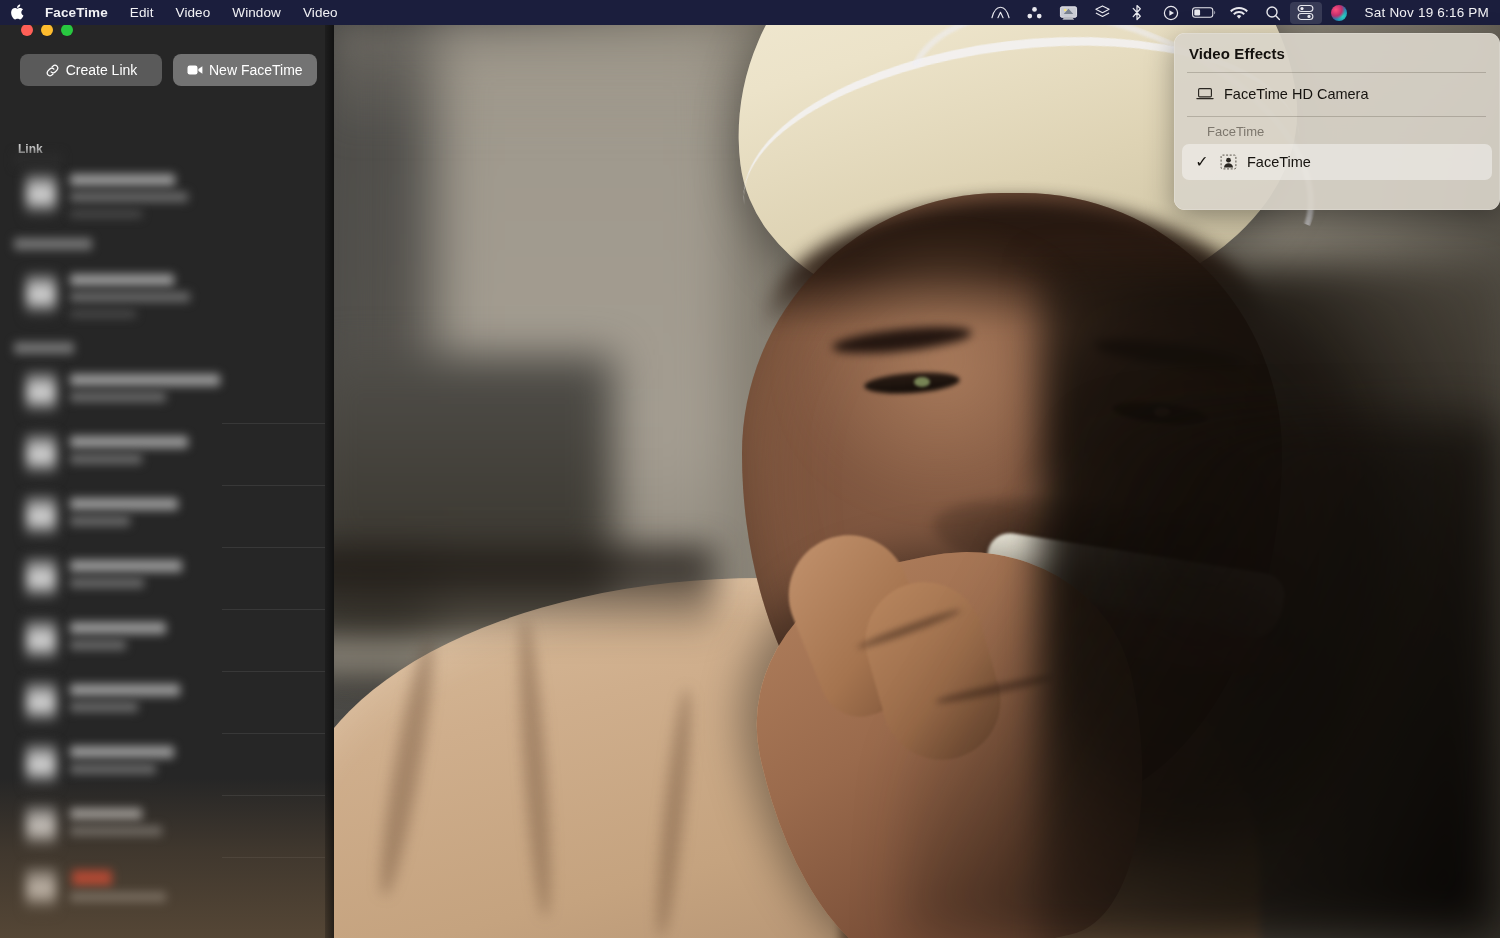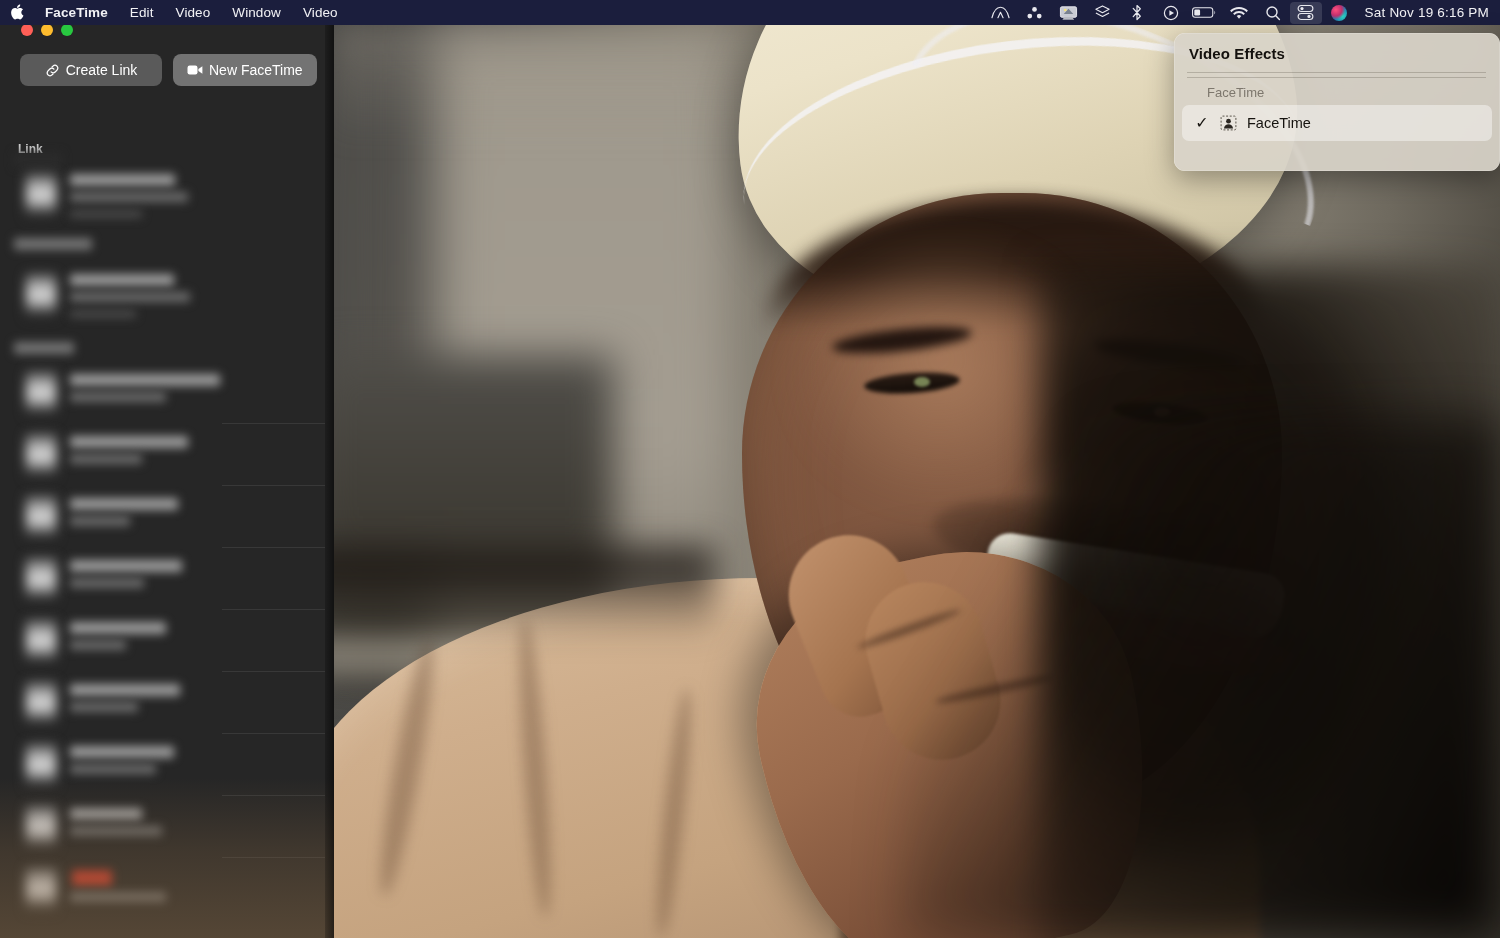--- a/index.html
+++ b/index.html
@@ -851,20 +851,29 @@
       </div>
 
       <div class="mb-clock">Sat Nov 19  6:16 PM</div>
     </div>
   </div>
 
   <div class="popover">
     <div class="pop-title">Video Effects</div>
     <div class="pop-divider"></div>
 
+    <div class="pop-row camera-row">
+      <span class="pop-icon">
+        <svg width="18" height="14" viewBox="0 0 18 14" fill="none" stroke="#2b2722" stroke-width="1.15" stroke-linejoin="round">
+          <rect x="2.6" y="1.6" width="12.8" height="8.3" rx="1.1"></rect>
+          <path d="M0.9 11.6 H17.1" stroke-linecap="round"></path>
+        </svg>
+      </span>
+      <span>FaceTime HD Camera</span>
+    </div>
 
     <div class="pop-divider" style="margin-top:4px;"></div>
 
     <div class="pop-sub">FaceTime</div>
 
     <div class="pop-row selected">
       <span class="check">✓</span>
       <span class="pop-icon">
         <svg width="17" height="16" viewBox="0 0 17 16">
           <g fill="none" stroke="#5a544b" stroke-width="1" stroke-dasharray="2 1.6">

